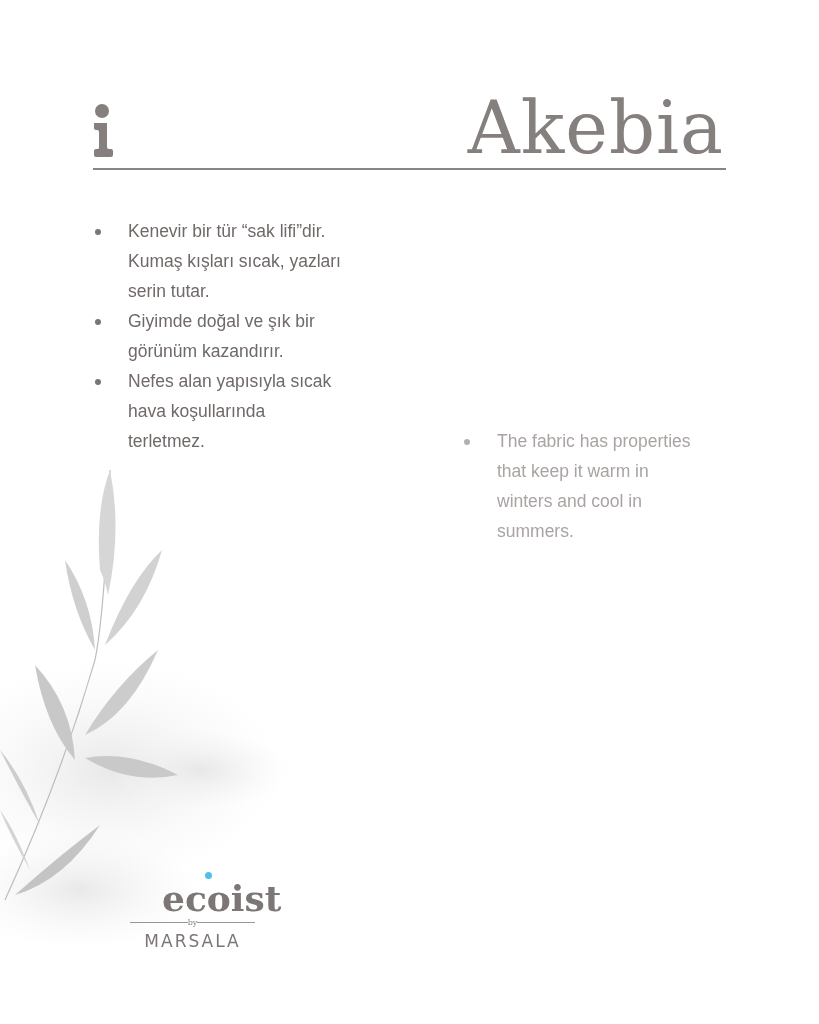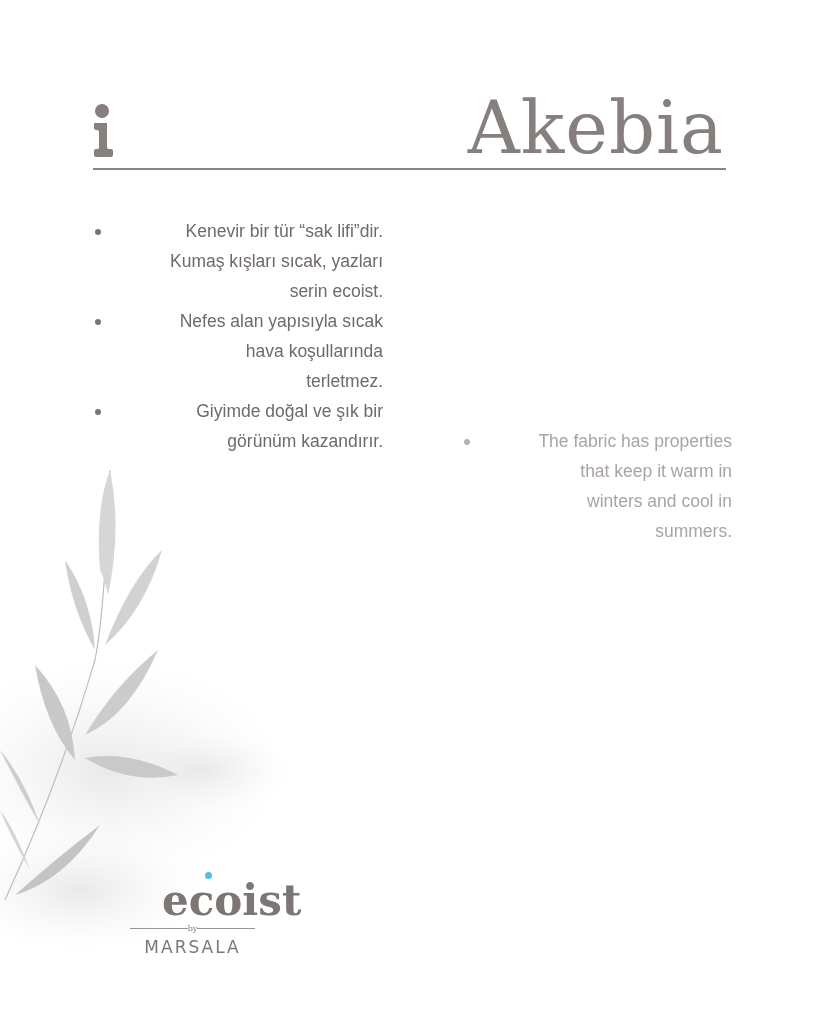--- a/index.html
+++ b/index.html
@@ -1,31 +1,31 @@
 <!DOCTYPE html>
 <html><head>
 <meta charset="utf-8">
 <style>
   html, body { margin:0; padding:0; }
   body { width:819px; height:1024px; background:#ffffff; position:relative; overflow:hidden; font-family:"Liberation Sans", sans-serif; }
   .page { position:absolute; left:0; top:0; width:819px; height:1024px; }
   .info-icon { position:absolute; left:93px; top:103px; width:20px; height:54px; }
   .title { position:absolute; right:95px; top:92px; font-family:"DejaVu Serif", serif; font-size:72px; font-weight:300; color:#857f7d; letter-spacing:1px; line-height:1; }
   .rule { position:absolute; left:93px; top:168px; width:633px; height:2px; background:#8a8482; }
-  ul.list { list-style:none; margin:0; padding:0; position:absolute;text-align:right; }
+  ul.list { list-style:none; margin:0; padding:0; position:absolute; }
   ul.list li { position:relative; padding-left:35px; font-size:17.5px; line-height:30px; }
   ul.list li .bullet { position:absolute; left:2px; top:13px; width:6px; height:6px; border-radius:50%; }
   .tr-list { left:93px; top:216px; width:290px; color:#6f6967; }
   .tr-list .bullet { background:#7a7472; }
   .en-list { left:462px; top:426px; width:270px; color:#a9a4a2; font-weight:normal; }
   .en-list .bullet { background:#b5b0ae; }
   .botanical { position:absolute; left:0; top:450px; width:300px; height:520px; }
   .logo { position:absolute; left:130px; top:870px; width:125px; text-align:center; }
   .logo .dot { position:absolute; left:75px; top:2px; width:7px; height:7px; border-radius:50%; background:#4fc0e8; }
-  .logo .brand { font-family:"DejaVu Serif", serif; font-size:42px; font-weight:bold; color:#7c7674; letter-spacing:0px; line-height:1; margin-top:10px;margin-left:32px; }
+  .logo .brand { font-family:"DejaVu Serif", serif; font-size:36px; font-weight:bold; color:#7c7674; letter-spacing:0px; line-height:1; margin-top:10px;margin-left:32px; }
   .logo .by-row { display:flex; align-items:center; justify-content:center; gap:0; margin-top:2px; }
   .logo .by-row .line { flex:1; height:1px; background:#9a9492; }
   .logo .by { font-family:"DejaVu Serif", serif; font-size:8px; color:#8a8482; }
   .logo .sub { font-family:"DejaVu Sans", sans-serif; font-size:17px; color:#7c7674; letter-spacing:2px; margin-top:4px; }
 </style>
 </head>
 <body>
 
 <div class="page">
 
@@ -35,32 +35,32 @@
   </svg>
 
   <div class="title">Akebia</div>
   <div class="rule"></div>
 
   <ul class="list tr-list">
     <li>
       <span class="bullet"></span>
       <span>Kenevir bir tür “sak lifi”dir.</span><br>
       <span>Kumaş kışları sıcak, yazları</span><br>
-      <span>serin ecoist.</span>
+      <span>serin tutar.</span>
+    </li>
+    <li>
+      <span class="bullet"></span>
+      <span>Giyimde doğal ve şık bir</span><br>
+      <span>görünüm kazandırır.</span>
     </li>
     <li>
       <span class="bullet"></span>
       <span>Nefes alan yapısıyla sıcak</span><br>
       <span>hava koşullarında</span><br>
       <span>terletmez.</span>
-    </li>
-    <li>
-      <span class="bullet"></span>
-      <span>Giyimde doğal ve şık bir</span><br>
-      <span>görünüm kazandırır.</span>
     </li>
   </ul>
 
   <ul class="list en-list">
     <li>
       <span class="bullet"></span>
       <span>The fabric has properties</span><br>
       <span>that keep it warm in</span><br>
       <span>winters and cool in</span><br>
       <span>summers.</span>

